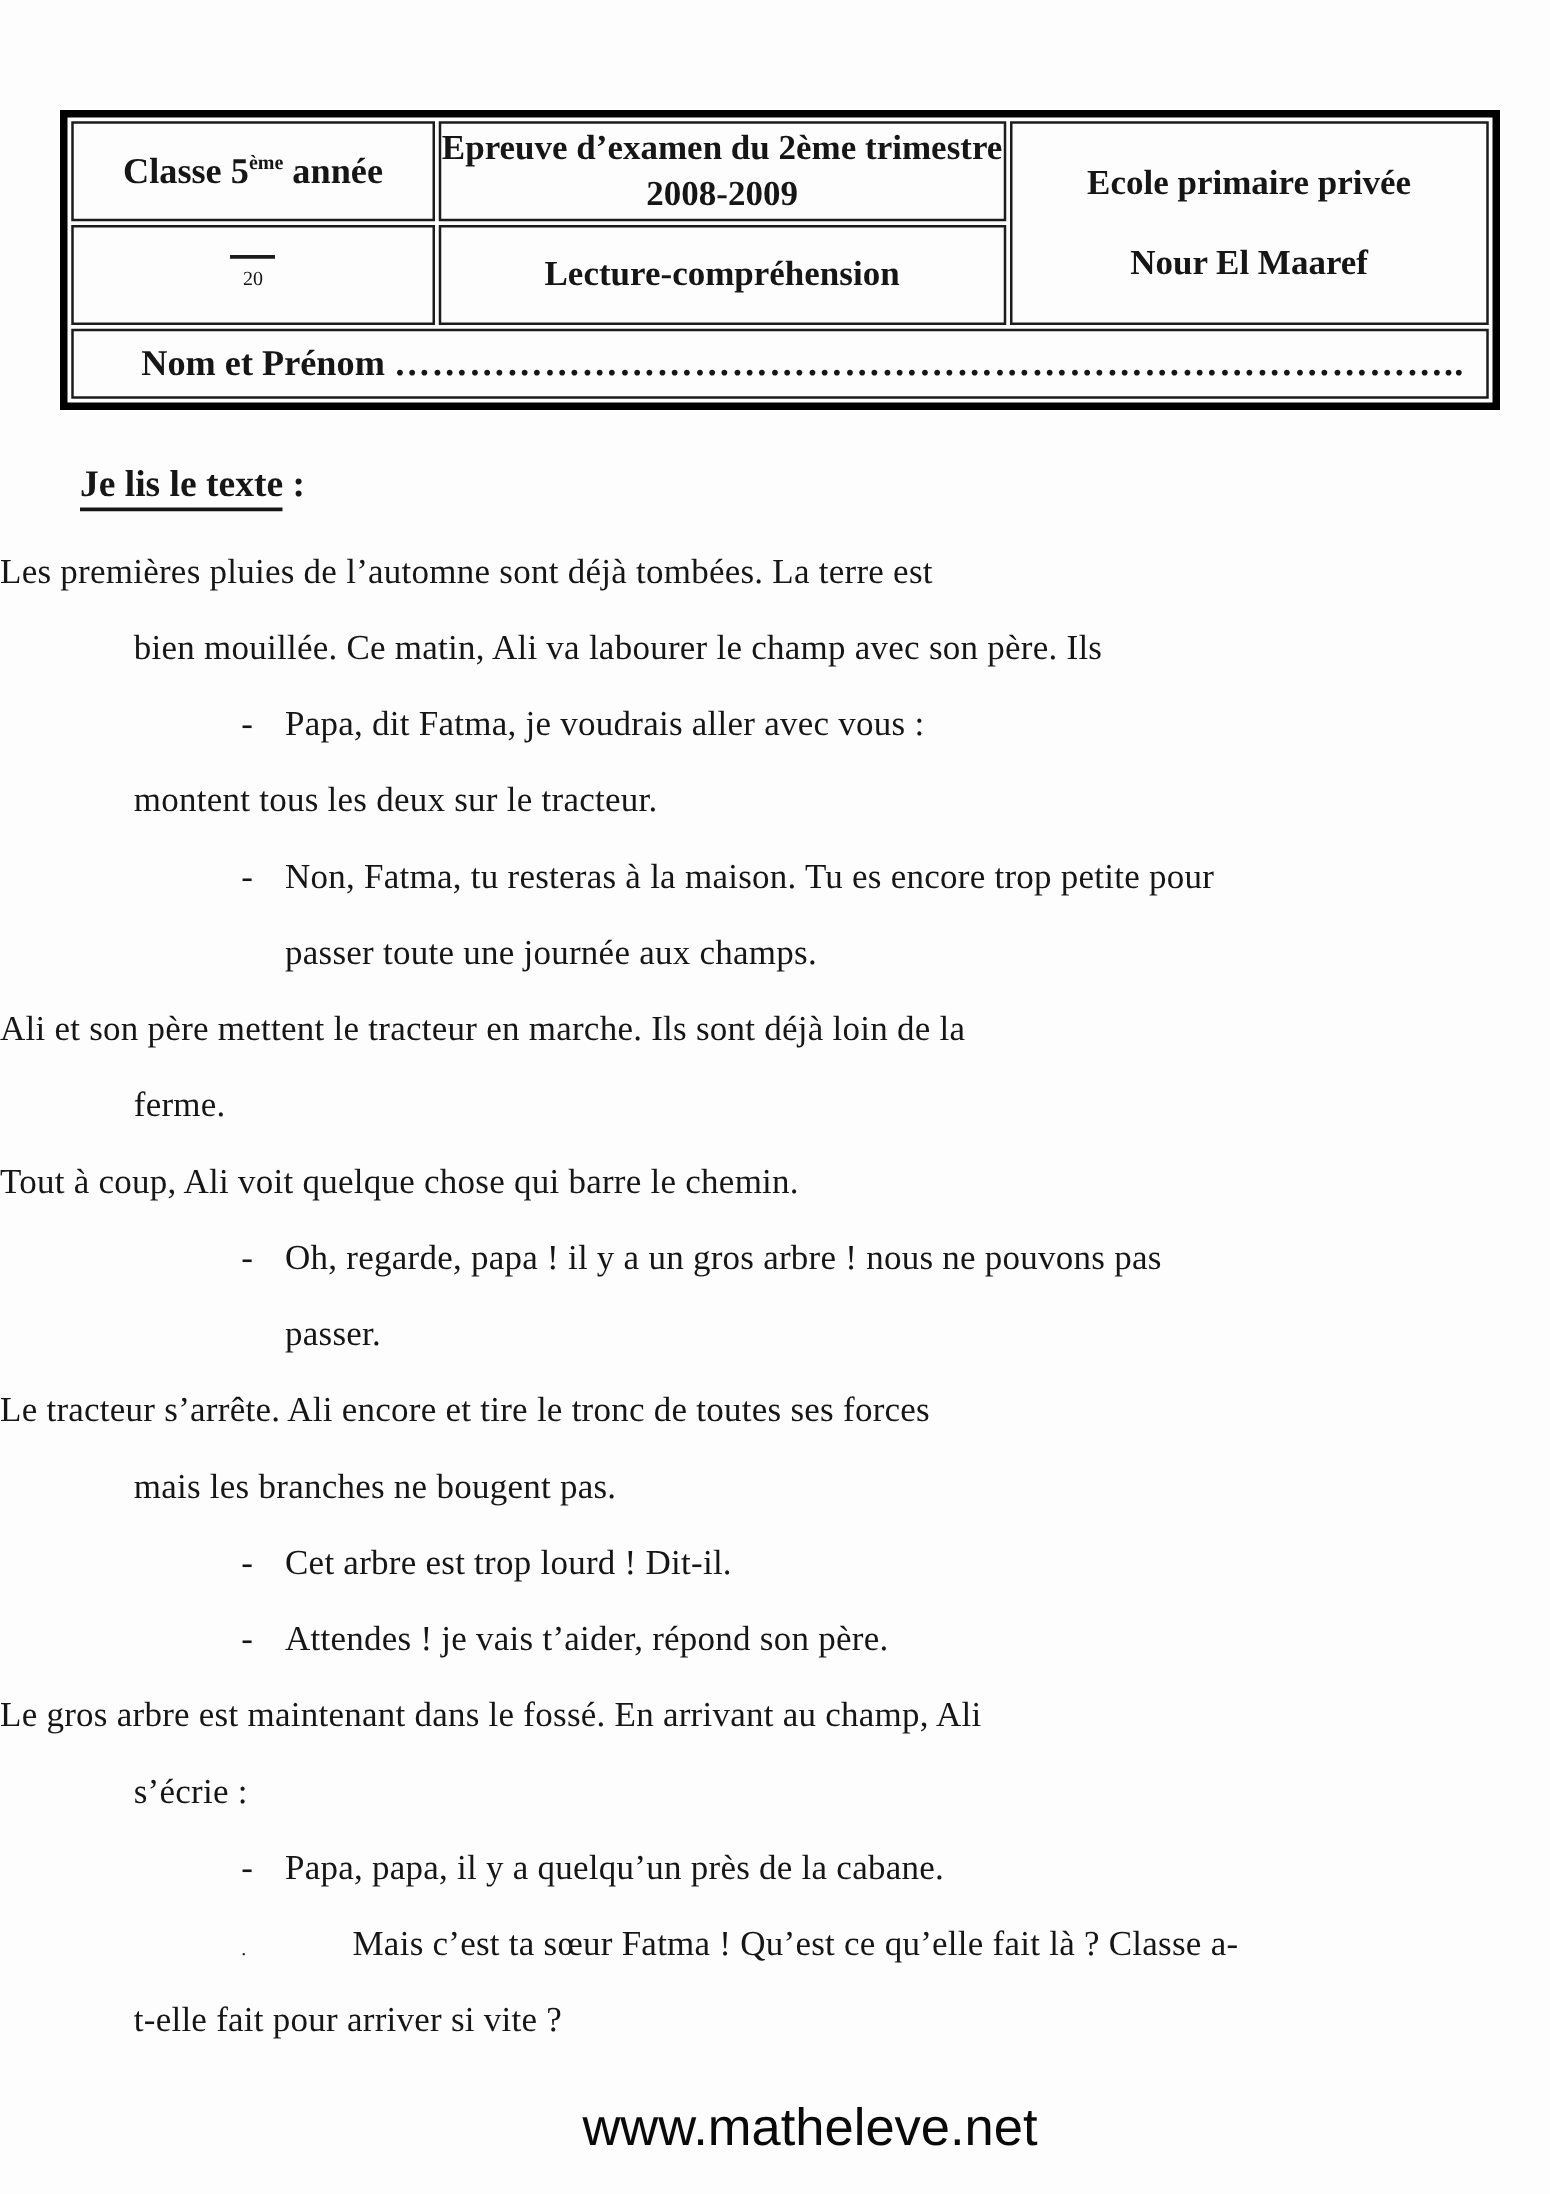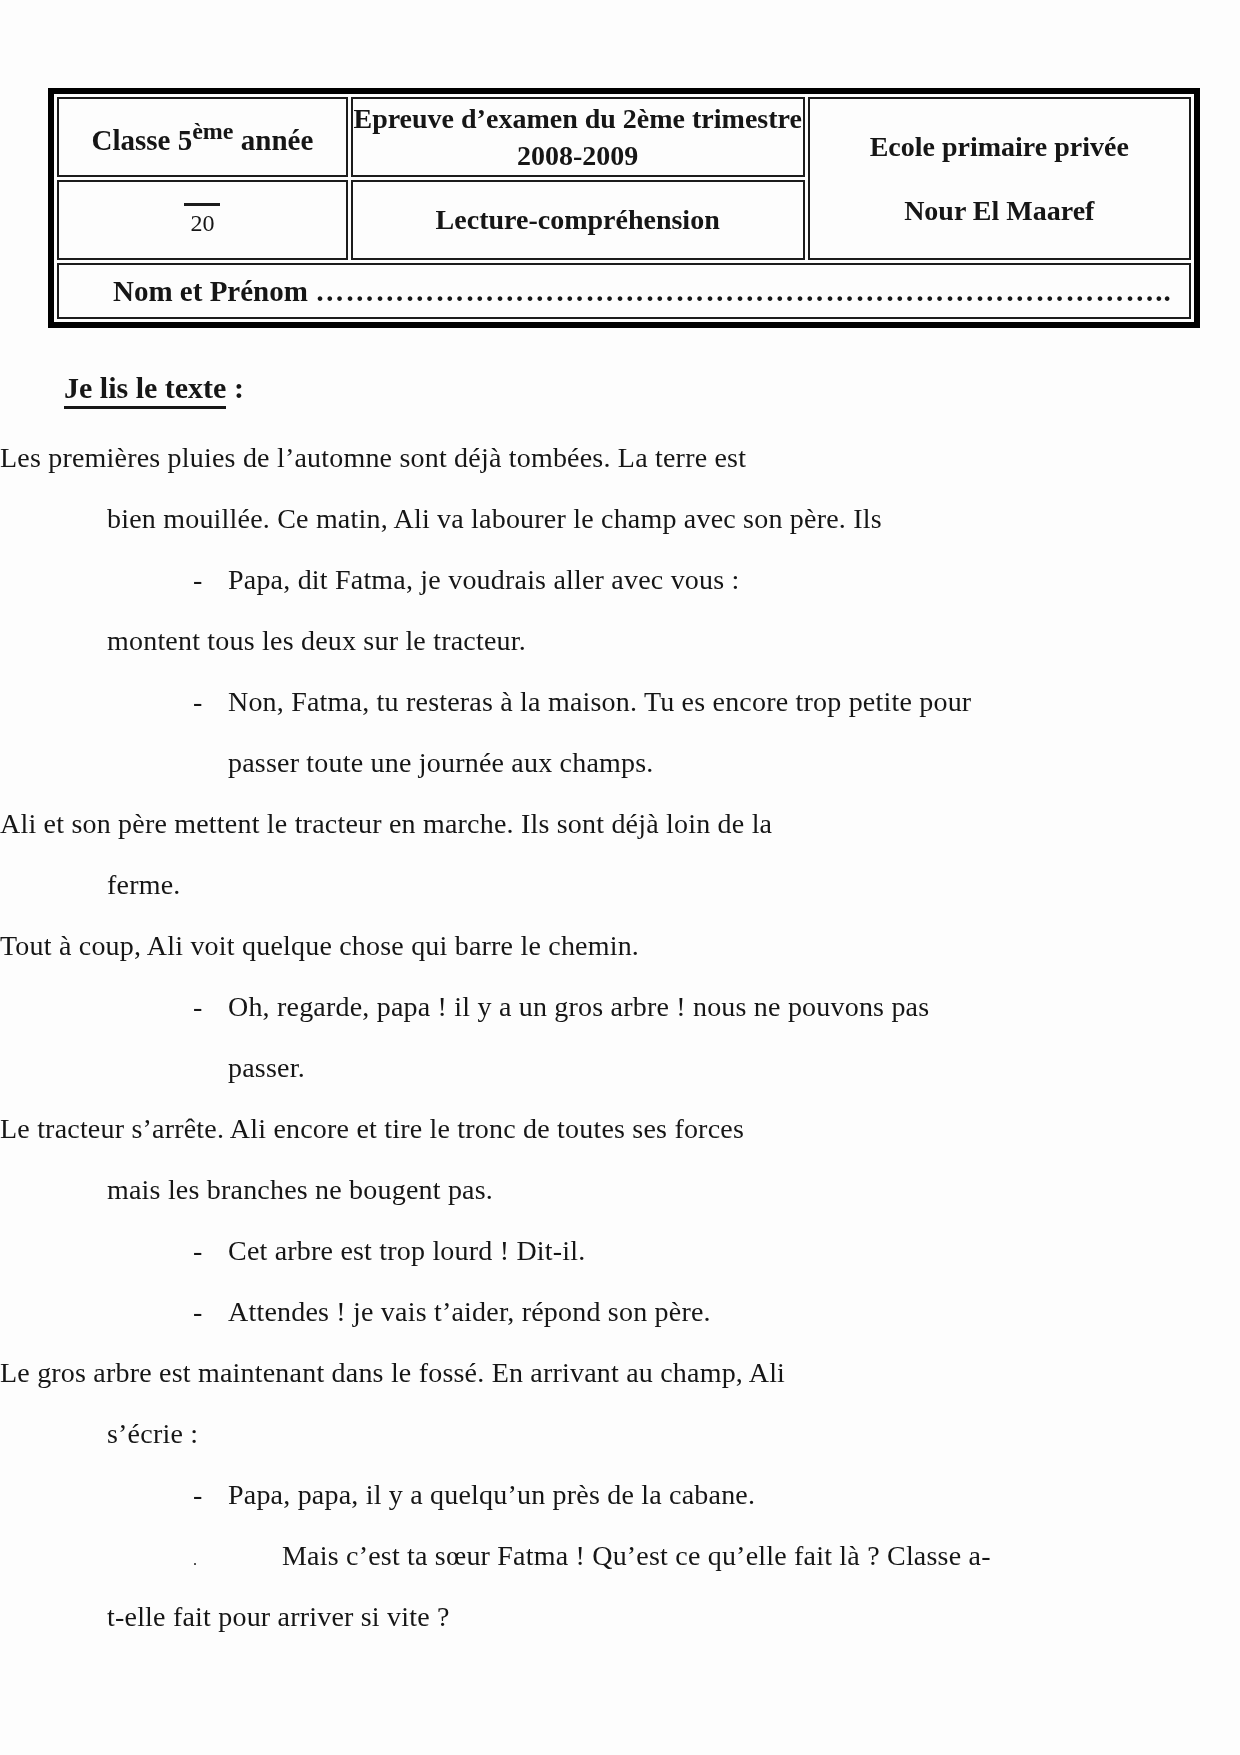--- a/index.html
+++ b/index.html
@@ -40,24 +40,24 @@
     overflow: hidden;
     padding: 0;
   }
   td.cell-classe { width: 25.7%; height: 76px; font-size: 29px; }
   td.cell-exam   { width: 40.3%; height: 76px; }
   td.cell-school { width: 34%; }
   td.cell-score  { height: 74px; }
   .exam-line { line-height: 37px; }
   .school-line { line-height: 40px; }
   .school-line + .school-line { margin-top: 24px; }
-  .classe-sup { font-size: 24px; vertical-align: super; }
+  .classe-sup { font-size: 16px; vertical-align: super; }
   .score-frac { display: inline-block; font-weight: normal; }
   .score-bar { display: block; width: 36px; height: 3px; background: #1c1c1c; margin: 0 auto 4px auto; }
-  .score-num { display: block; font-size: 24px; line-height: 26px; text-align: center; }
+  .score-num { display: block; font-size: 16px; line-height: 26px; text-align: center; }
   td.cell-name {
     height: 52px;
     text-align: left;
     padding-left: 54px;
     font-size: 29px;
     white-space: nowrap;
   }
   .name-dots { font-weight: bold; letter-spacing: 1px; }
 
   
@@ -169,14 +169,17 @@
         <div class="line dash"><span class="marker">-</span><span>Cet arbre est trop lourd ! Dit-il.</span></div>
         <div class="line dash"><span class="marker">-</span><span>Attendes ! je vais t’aider, répond son père.</span></div>
         <div class="line para"><span>Le gros arbre est maintenant dans le fossé. En arrivant au champ, Ali</span></div>
         <div class="line cont"><span>s’écrie :</span></div>
         <div class="line dash"><span class="marker">-</span><span>Papa, papa, il y a quelqu’un près de la cabane.</span></div>
         <div class="line dot"><span class="marker">.</span><span>Mais c’est ta sœur Fatma ! Qu’est ce qu’elle fait là ? Classe a-</span></div>
         <div class="line cont"><span>t-elle fait pour arriver si vite ?</span></div>
       </div>
   </div>
 
+  <div class="footer">
+    <span>www.matheleve.net</span>
+  </div>
 
 </div>
 
 </body></html>

